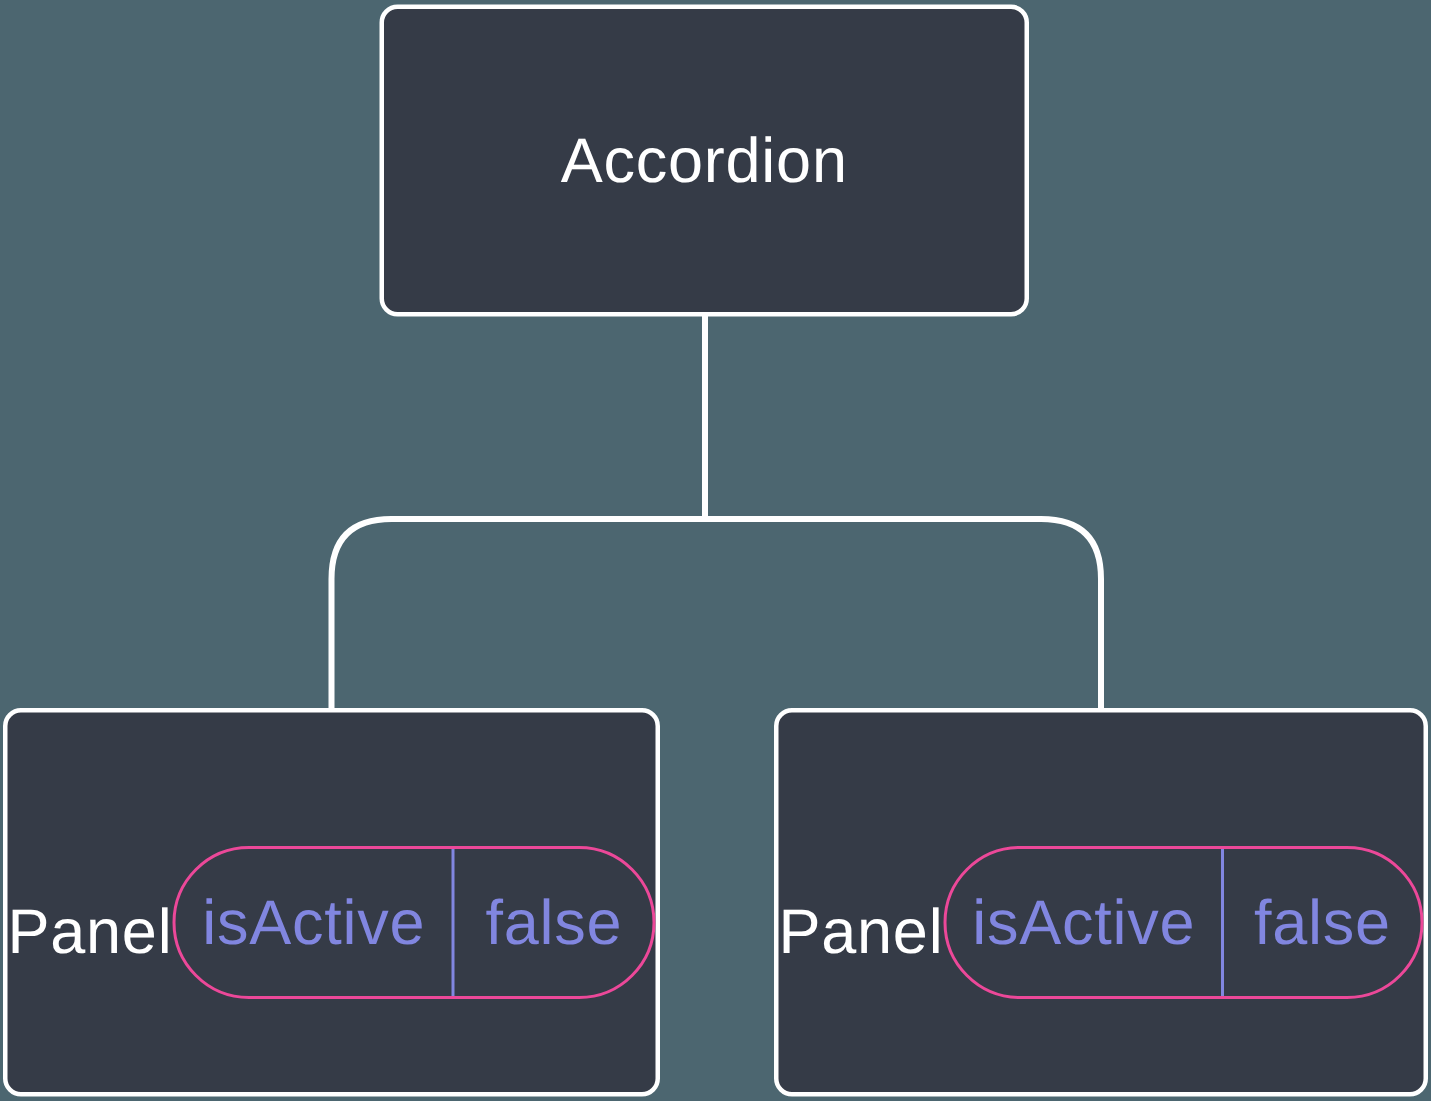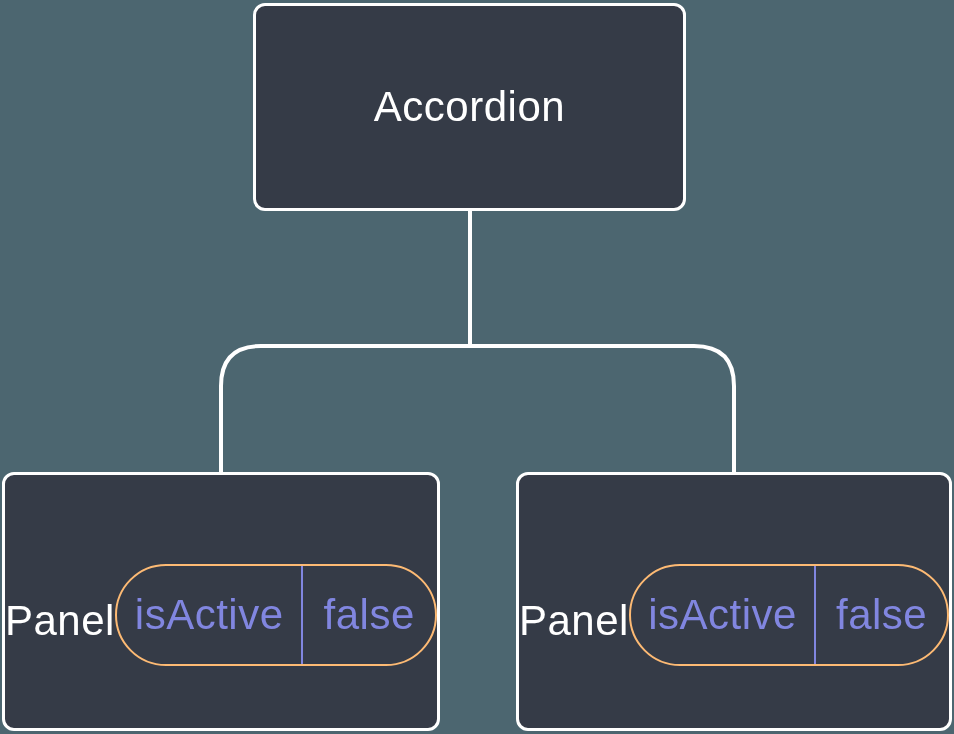--- a/index.html
+++ b/index.html
@@ -66,21 +66,21 @@
     font-size: 42px;
     font-weight: 500;
     letter-spacing: 0.5px;
     line-height: 50px;
     color: #FFFFFF;
   }
   .state-pill {
     margin-top: 26px;
     width: 369px;
     height: 102px;
-    border: 2px solid #fdba74;
+    border: 2px solid #ec4899;
     border-radius: 53px;
     box-sizing: border-box;
     display: flex;
     align-items: stretch;
     color: #8186E0;
     font-size: 42px;
     letter-spacing: 0.5px;
   }
   .state-key {
     flex: 0 0 58%;

